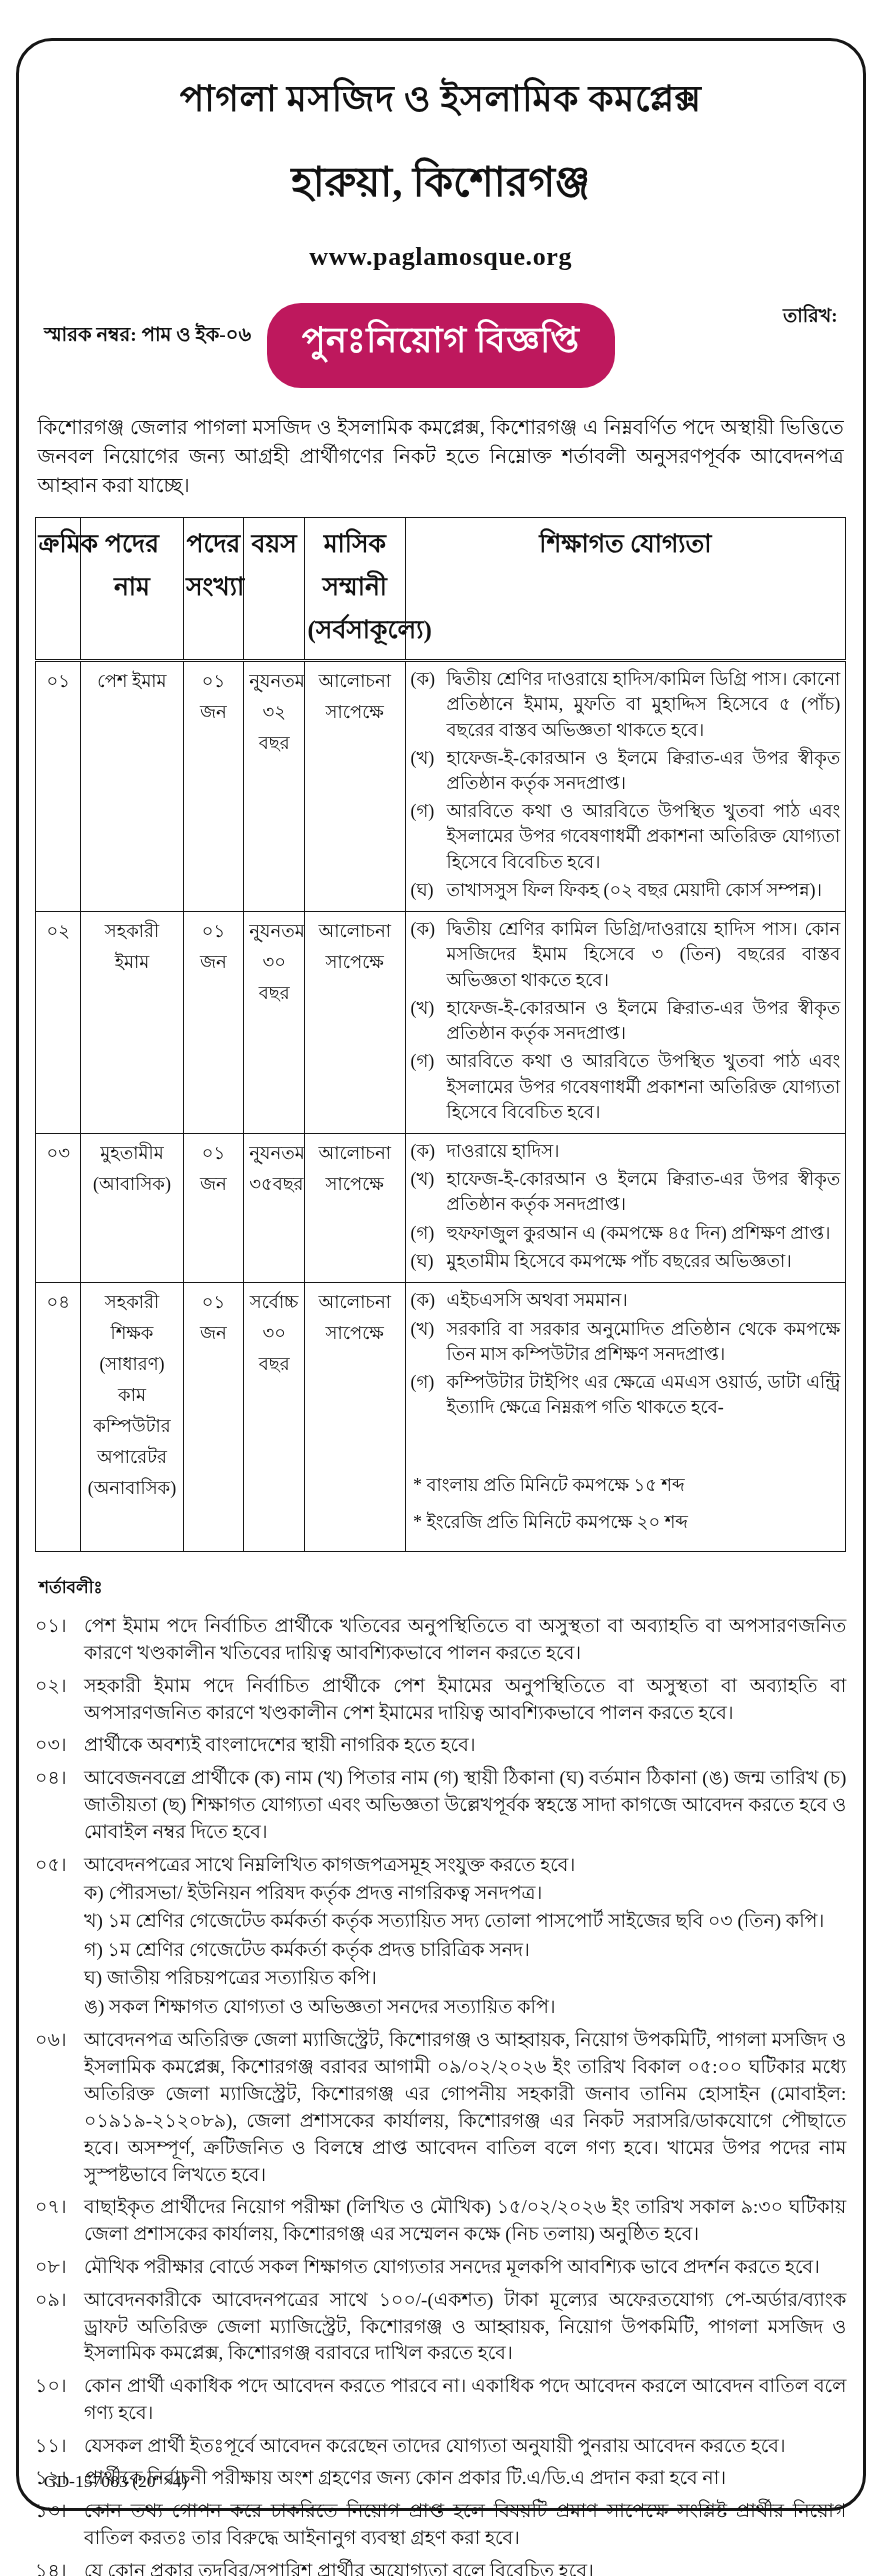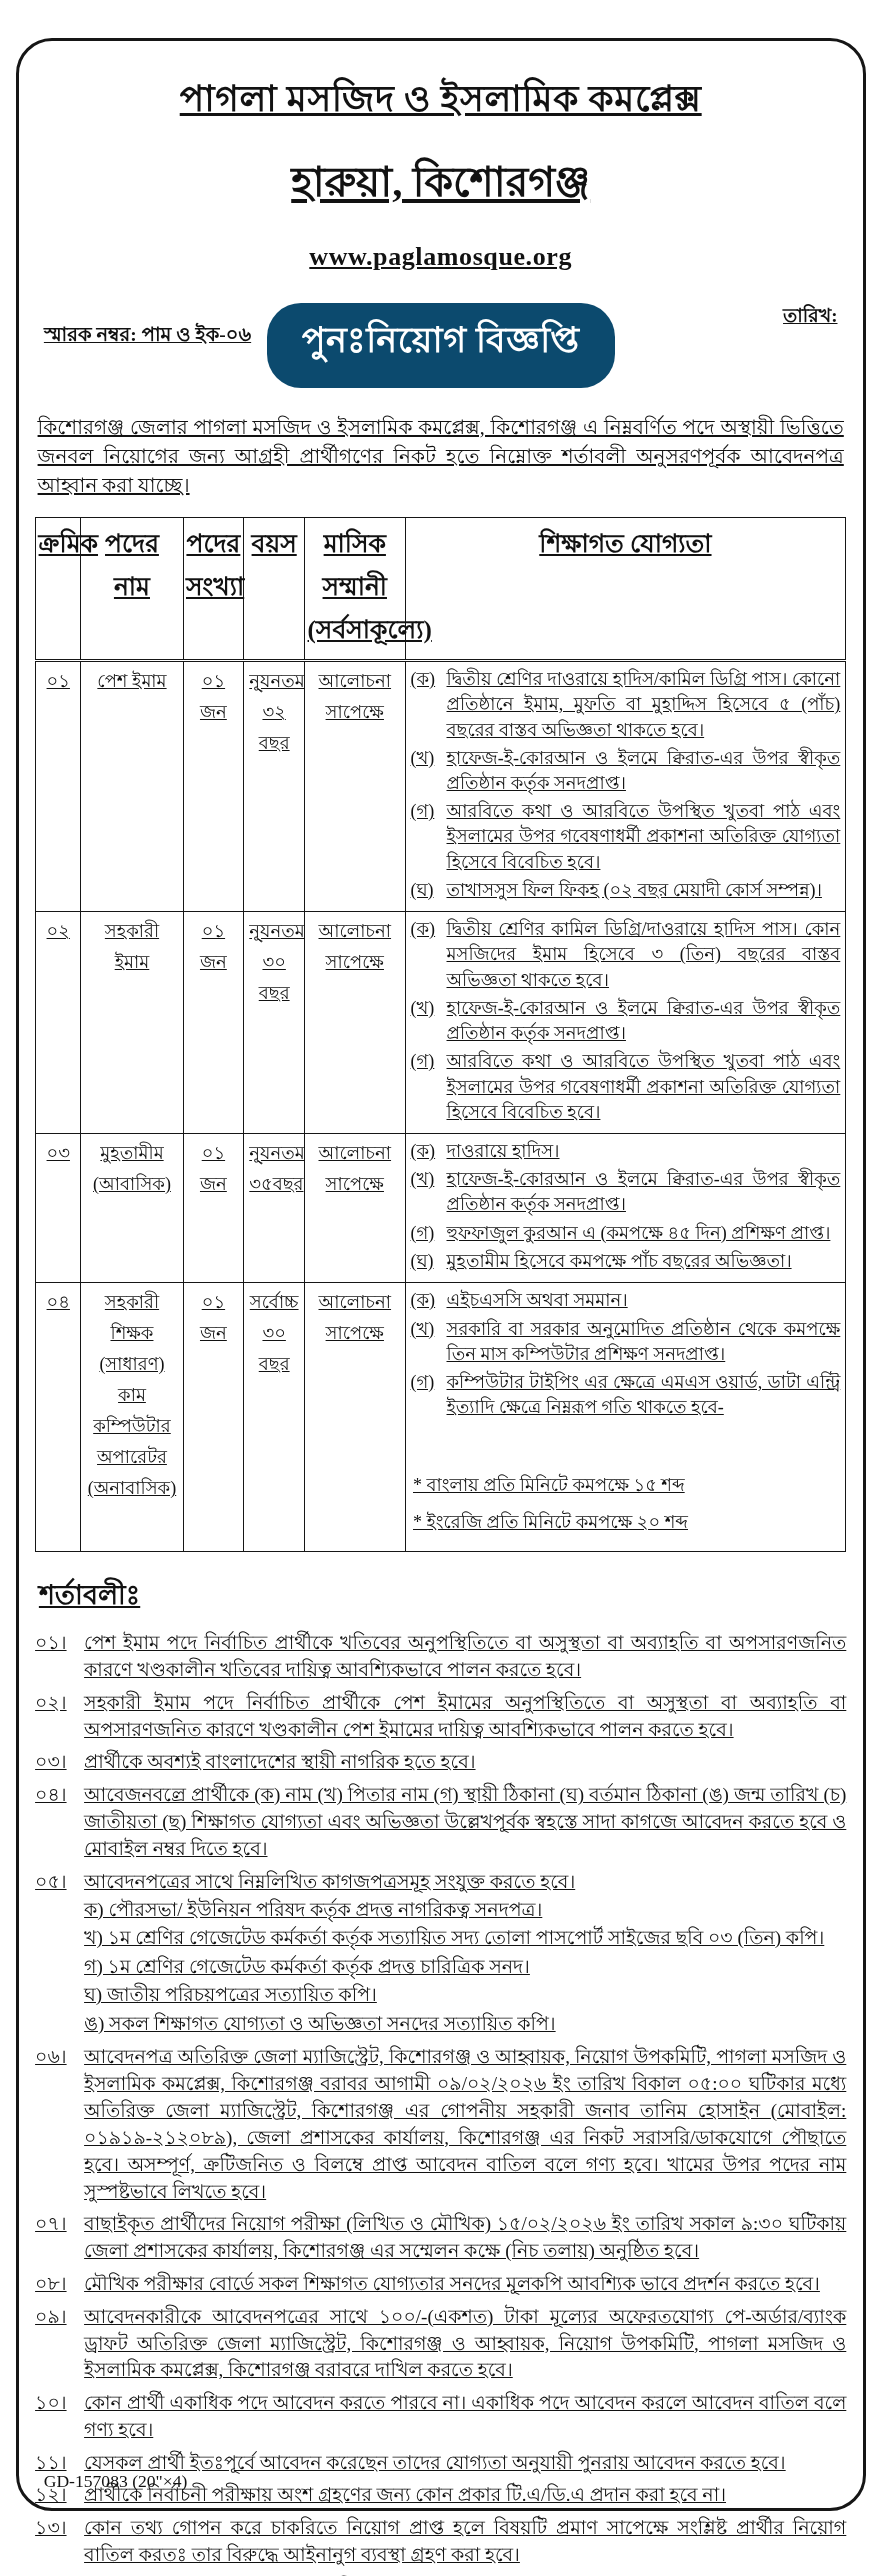--- a/index.html
+++ b/index.html
@@ -5,57 +5,56 @@
   html,body{margin:0;padding:0;}
   body{
     width:882px;height:2576px;background:#ffffff;position:relative;
     font-family:"Liberation Serif","DejaVu Serif",serif;color:#121212;
     -webkit-font-smoothing:antialiased;
   }
   .doc{
     position:absolute;left:15.7px;top:38px;width:850px;height:2473px;
     border:3.8px solid #161616;border-radius:36px;box-sizing:border-box;
     padding:21.4px 16.4px 11.3px 16.4px;
-    text-decoration:underline;
   }
   
   .org-name{font-size:36px;font-weight:bold;text-align:center;margin-top:8.8px;letter-spacing:0.6px;}
   .org-loc{font-size:41px;font-weight:bold;text-align:center;margin-top:19px;}
   .org-web{font-size:26px;font-weight:bold;text-align:center;margin-top:22.6px;letter-spacing:0.6px;}
   
   .meta{display:flex;justify-content:space-between;align-items:flex-start;margin-top:29px;padding:0 8.8px;}
   .memo{font-size:19.5px;font-weight:bold;margin-top:19px;}
   .date-block{display:flex;align-items:center;gap:7.5px;font-size:19px;font-weight:bold;}
   .date-stack{display:inline-block;text-align:center;}
   .date-top{display:block;padding:0 5px 3.8px 5px;border-bottom:1.9px solid #121212;}
   .date-bottom{display:block;padding-top:3.8px;}
   
   .badge-wrap{text-align:center;margin-top:-49px;position:relative;z-index:2;}
   .badge{
-    display:inline-block;background:#0c4a6e;color:#ffffff;font-weight:bold;
+    display:inline-block;background:#be185d;color:#ffffff;font-weight:bold;
     font-size:35px;padding:10px 35px 16.4px 35px;border-radius:34px;letter-spacing:0.6px;
   }
   
   .intro{margin-top:25px;font-size:20px;line-height:1.45;text-align:justify;padding:0 2.5px;}
   
   table.posts{width:100%;border-collapse:collapse;margin-top:16.4px;font-size:18px;table-layout:fixed;}
   table.posts th,table.posts td{border:1.3px solid #161616;vertical-align:top;padding:5px 5px;}
   table.posts thead th{
     font-weight:bold;text-align:center;font-size:25px;padding:6.3px 2.5px;height:53px;
     border-bottom:3.8px double #161616;
   }
   td.c-center{text-align:center;}
   td.c-quals{padding:6.3px 6.3px 8.8px 5px;}
   .qual{display:flex;margin-bottom:3.1px;line-height:1.4;}
   .qlabel{flex:0 0 36px;}
   .qtext{flex:1;text-align:justify;}
   .notes{margin-top:53px;}
   .note{line-height:1.4;margin-bottom:11.3px;padding-left:2.5px;}
   
-  .terms-heading{font-size:27px;font-weight:bold;margin:21.4px 0 11.3px 3.8px;}
+  .terms-heading{font-size:17px;font-weight:bold;margin:21.4px 0 11.3px 3.8px;}
   .term{display:flex;font-size:19px;line-height:1.42;margin-bottom:5.7px;}
   .tnum{flex:0 0 49px;}
   .ttext{flex:1;text-align:justify;}
   .sub{line-height:1.5;}
   
   .print-code{position:absolute;left:25px;bottom:16.4px;font-size:17.6px;}
 </style>
 </head>
 <body>
 

